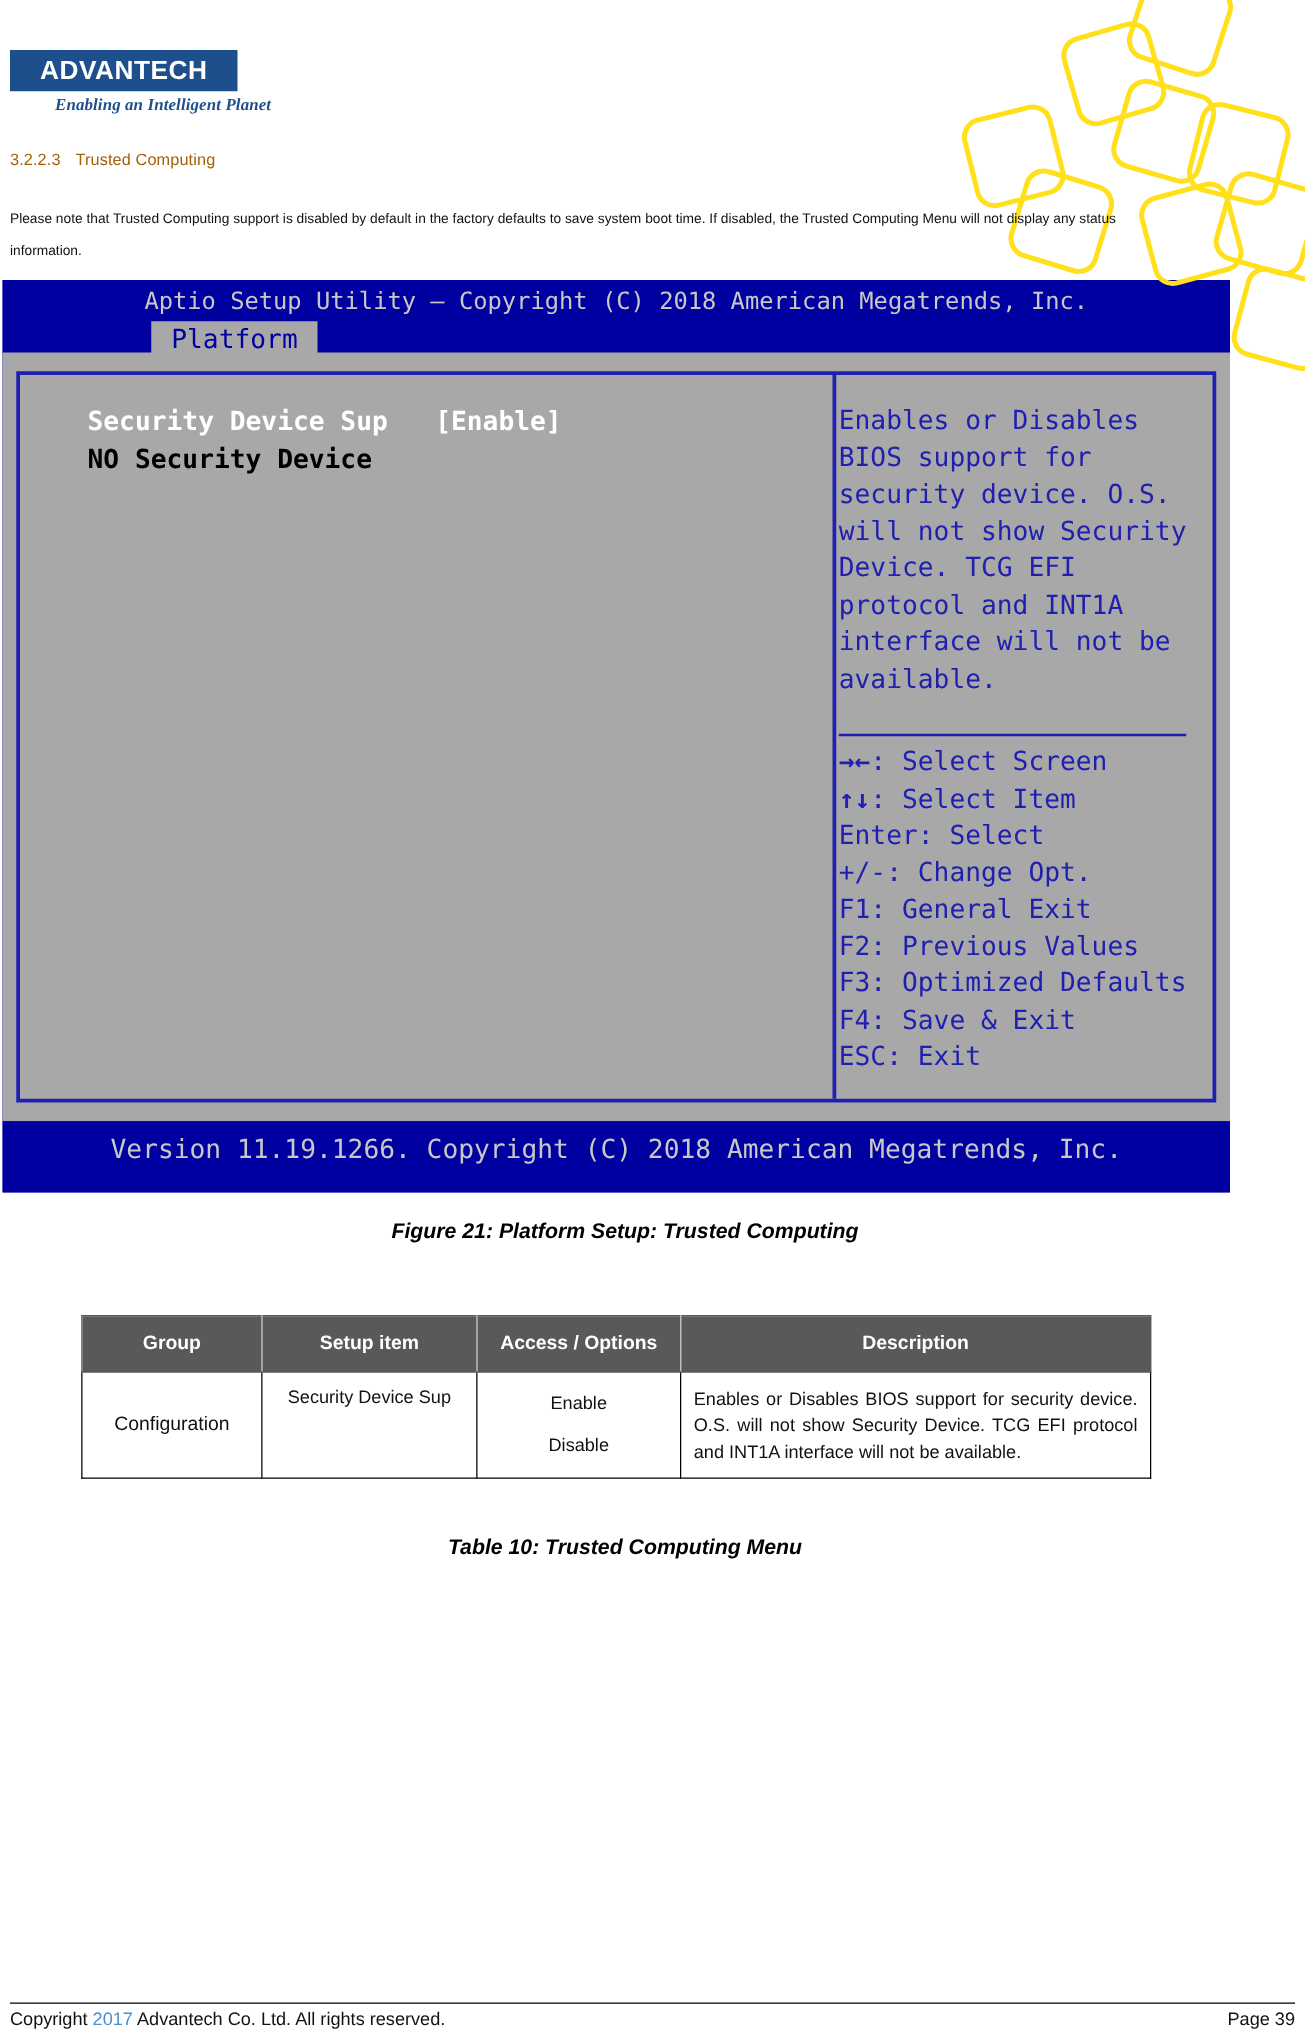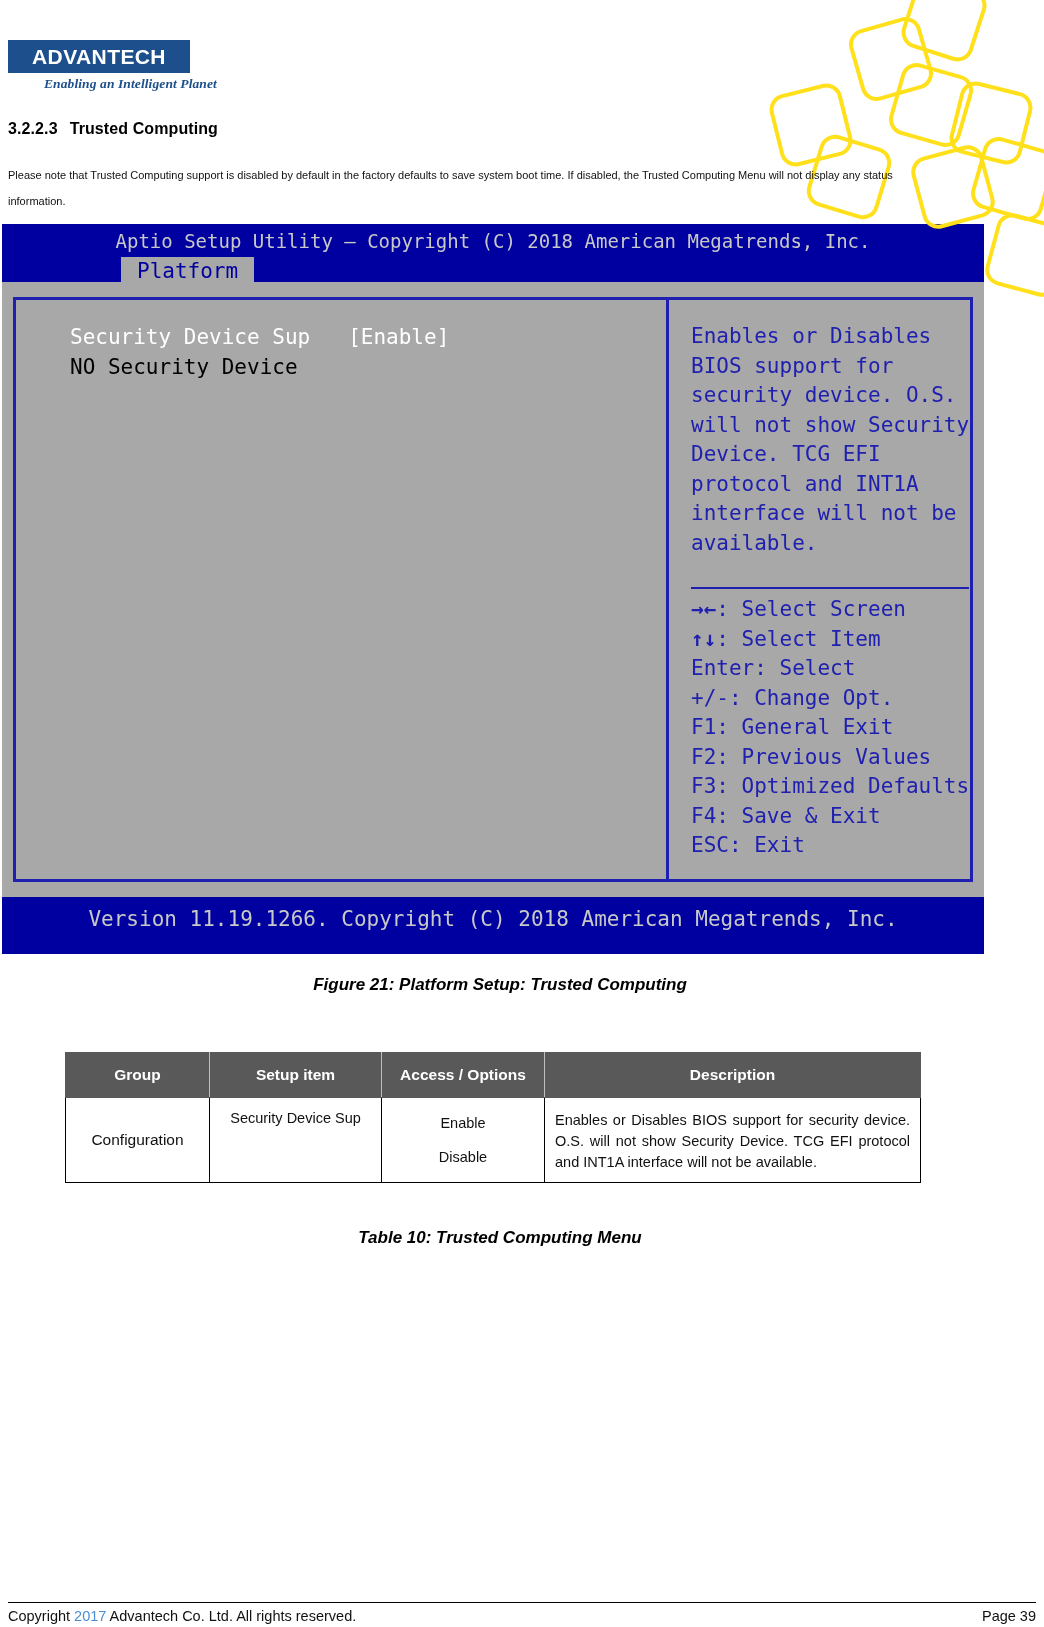--- a/index.html
+++ b/index.html
@@ -59,23 +59,23 @@
     font-weight: bold;
     font-style: italic;
     font-size: 13.5px;
     letter-spacing: 0.1px;
   }
 
   
   #section-heading {
     position: absolute;
     left: 8px; top: 120px;
-    font-size: 16px;
-    font-weight: bold;
-    color: #000000;
+    font-size: 13px;
+    font-weight: normal;
+    color: #a16207;
     letter-spacing: 0.1px;
     z-index: 10;
   }
   #section-heading .num { margin-right: 12px; }
 
   #intro {
     position: absolute;
     left: 8px; top: 162px;
     width: 930px;
     font-size: 11px;
@@ -133,35 +133,36 @@
     position: absolute;
     left: 650px; top: 0;
     width: 3px; height: 100%;
     background: #2020B0;
   }
   #bios-left {
     position: absolute;
     left: 0; top: 0;
     width: 637px; height: 100%;
     padding: 22px 0 0 54px;
+    font-weight: bold;
   }
   .bios-row {
     font-size: 21px;
     line-height: 30px;
     white-space: pre;
   }
   .bios-row .lbl { color: #FFFFFF; }
   .bios-row .val { color: #FFFFFF; }
   .bios-row.dim { color: #000000; }
 
   #bios-right {
     position: absolute;
     left: 653px; top: 0;
     width: 304px; height: 100%;
-    padding: 22px 0 0 22px;
+    padding: 22px 0 0 2px;
     color: #2020B0;
     font-size: 21px;
     line-height: 29.5px;
   }
   #bios-help p { margin: 0; white-space: pre; }
   #bios-hr {
     margin: 29px 0 6px 0;
     width: 278px; height: 2px;
     background: #2020B0;
   }

